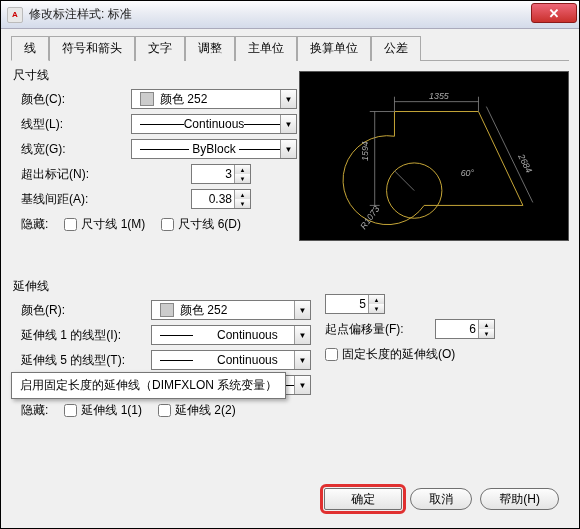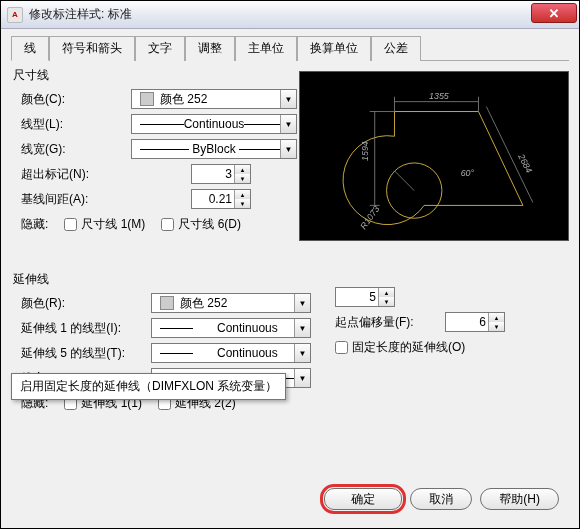--- a/index.html
+++ b/index.html
@@ -24,29 +24,29 @@
 .combo .txt{flex:1;text-align:center}
 .combo .arr{width:16px;height:18px;background:linear-gradient(#fdfdfd,#e0e0e0);border-left:1px solid #999;position:absolute;right:0;top:0;display:flex;align-items:center;justify-content:center;font-size:8px}
 .spin{width:60px;height:20px;border:1px solid #7a7a7a;background:#fff;display:flex;align-items:center;padding:0 18px 0 4px;position:relative;font-size:12px;justify-content:flex-end}
 .spin .btns{position:absolute;right:0;top:0;width:16px;height:18px;display:flex;flex-direction:column}
 .spin .btns div{flex:1;background:linear-gradient(#fdfdfd,#e0e0e0);border-left:1px solid #999;font-size:6px;display:flex;align-items:center;justify-content:center}
 .chkrow{display:flex;align-items:center;margin:6px 0 2px 10px;gap:16px}
 .chk{display:flex;align-items:center;gap:4px;font-size:12px}
 .chk input{width:13px;height:13px}
 .preview{width:270px;height:170px;background:#000;border:1px solid #555;margin-top:6px;position:relative}
 .preview svg{width:100%;height:100%}
-.lower{display:flex;gap:24px;margin-top:28px}
+.lower{display:flex;gap:14px;margin-top:35px}
 .lower .leftcol{flex:0 0 300px}
 .lower .rightcol{flex:1;padding-top:14px}
 .rightcol .row{margin-left:0}
 .rightcol .lbl{width:110px}
 .tooltip{position:absolute;background:#fff;border:1px solid #767676;padding:4px 8px;font-size:12px;box-shadow:2px 2px 4px rgba(0,0,0,.3);z-index:10}
 .footer{display:flex;justify-content:flex-end;gap:8px;padding:8px 10px;align-items:center}
 .btn{height:22px;padding:0 18px;border:1px solid #707070;background:linear-gradient(#fdfdfd,#e4e4e4);font-size:12px;cursor:pointer;border-radius:11px}
-.btn.primary{outline:3px solid #e03030;outline-offset:1px;border-radius:10px;padding:0 26px}
+.btn.primary{outline:3px solid #e03030;outline-offset:1px;border-radius:2px;padding:0 26px}
 </style>
 </head>
 <body>
 
 <div class="window">
   <div class="titlebar">
     <div class="appicon">A</div>
     <div class="title">修改标注样式: 标准</div>
     <div class="closebtn">✕</div>
   </div>
@@ -96,21 +96,21 @@
               <span>3</span>
               <div class="btns">
                 <div>▲</div>
                 <div>▼</div>
               </div>
             </div>
         </div>
         <div class="row">
           <div class="lbl" style="width:170px">基线间距(A):</div>
           <div class="spin">
-              <span>0.21</span>
+              <span>0.38</span>
               <div class="btns">
                 <div>▲</div>
                 <div>▼</div>
               </div>
             </div>
         </div>
         <div class="chkrow">
           <span>隐藏:</span>
           <label class="chk">
               <input type="checkbox" style="">
@@ -218,21 +218,21 @@
                 <div>▼</div>
               </div>
             </div>
         </div>
         <div class="chkrow" style="margin-left:0">
           <label class="chk">
               <input type="checkbox" style="">
               <span>固定长度的延伸线(O)</span>
             </label>
         </div>
-        <div class="tooltip" style="left:0;top:104px">启用固定长度的延伸线（DIMFXLON 系统变量）</div>
+        <div class="tooltip" style="left:0;top:96px">启用固定长度的延伸线（DIMFXLON 系统变量）</div>
       </div>
     </div>
 
     <div style="flex:1"></div>
     <div class="footer">
       <button class="btn primary">确定</button>
       <button class="btn">取消</button>
       <button class="btn">帮助(H)</button>
     </div>
   </div>

